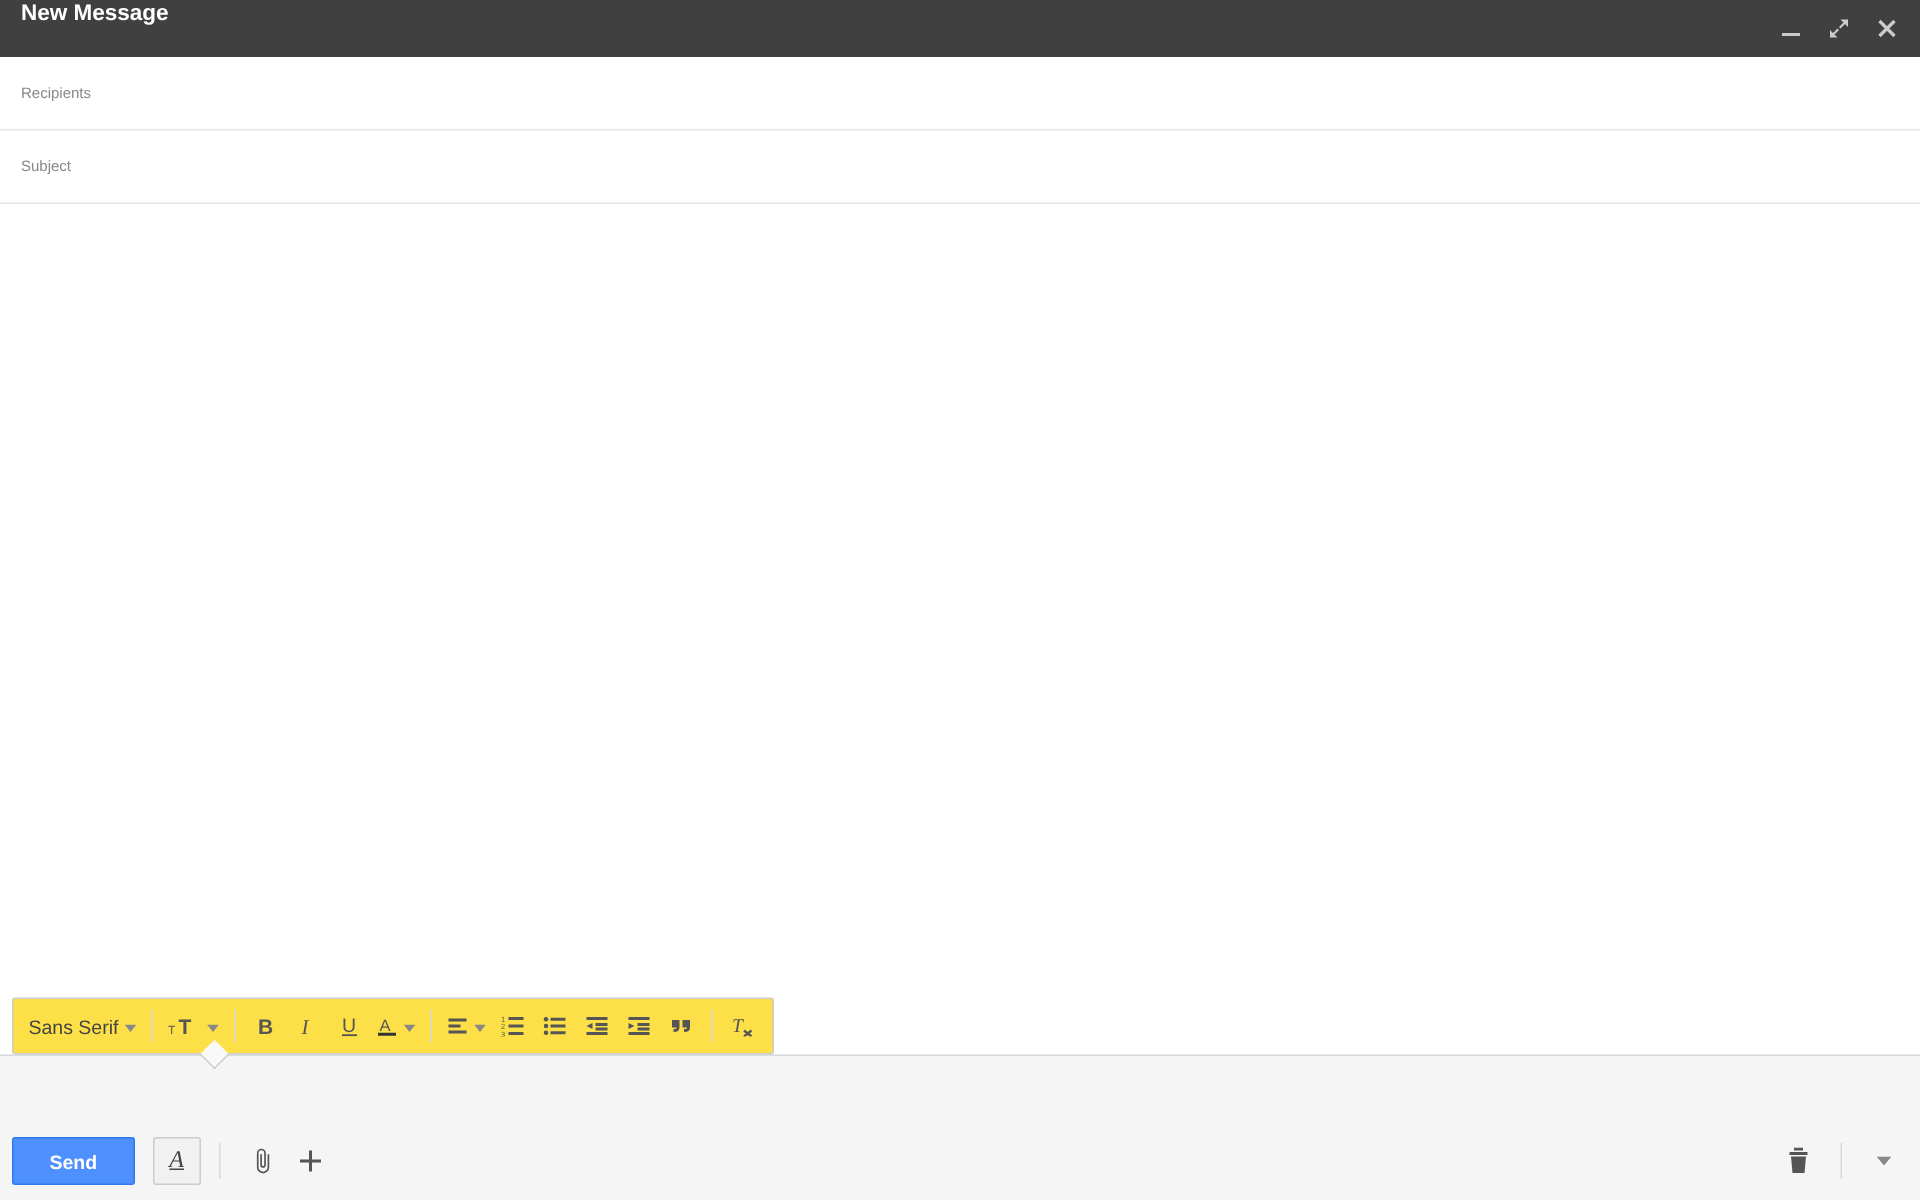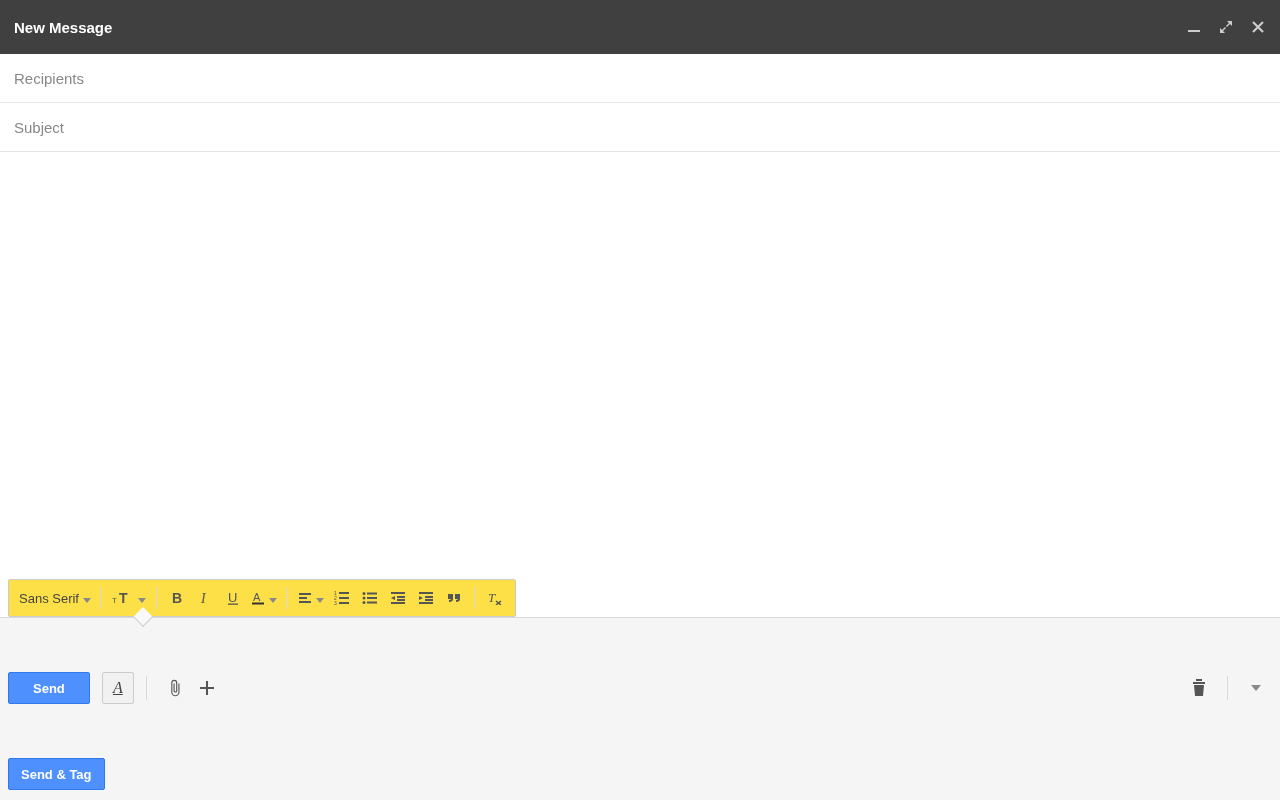--- a/index.html
+++ b/index.html
@@ -3,44 +3,43 @@
 <meta charset="utf-8">
 <style>
   * { box-sizing: border-box; margin: 0; padding: 0; }
   html, body { width: 1280px; height: 800px; font-family: Arial, Helvetica, sans-serif; background:#fff; }
   body { display:flex; flex-direction:column; }
 
   
   .titlebar {
     background:#404040;
     color:#fff;
-    height:54px;
-    display:flex;
-    align-items:center;
+    height:38px;
+    display:flex;
     padding:0 14px;
     justify-content:space-between;
   }
   .titlebar .title { font-size:15px; font-weight:bold; }
   .titlebar .controls { display:flex; gap:16px; align-items:center; }
   .titlebar .ctrl { width:16px; height:16px; display:flex; align-items:center; justify-content:center; cursor:pointer; color:#ccc; }
   .titlebar .ctrl svg { fill:#ccc; }
 
   
   .field {
     height:49px;
     border-bottom:1px solid #e5e5e5;
     padding:0 14px;
     display:flex;
     align-items:center;
   }
   .field input {
     border:none;
     outline:none;
     width:100%;
-    font-size:15px;
+    font-size:10px;
     color:#333;
   }
   .field input::placeholder { color:#888; }
 
   .body-area {
     flex:1;
     padding:14px;
     outline:none;
     font-size:14px;
     color:#222;
@@ -323,16 +322,13 @@
           </svg>
       </div>
       <div class="vsep"></div>
       <div class="icon-btn">
         <svg width="10" height="6" viewBox="0 0 10 6">
             <path d="M0 0 L10 0 L5 6 Z" fill="#888"></path>
           </svg>
       </div>
     </div>
   </div>
-  <div class="sendbar-row" style="justify-content:flex-start;">
-    <button class="btn-primary small">Send &amp; Tag</button>
-  </div>
 </div>
 
 </body></html>

